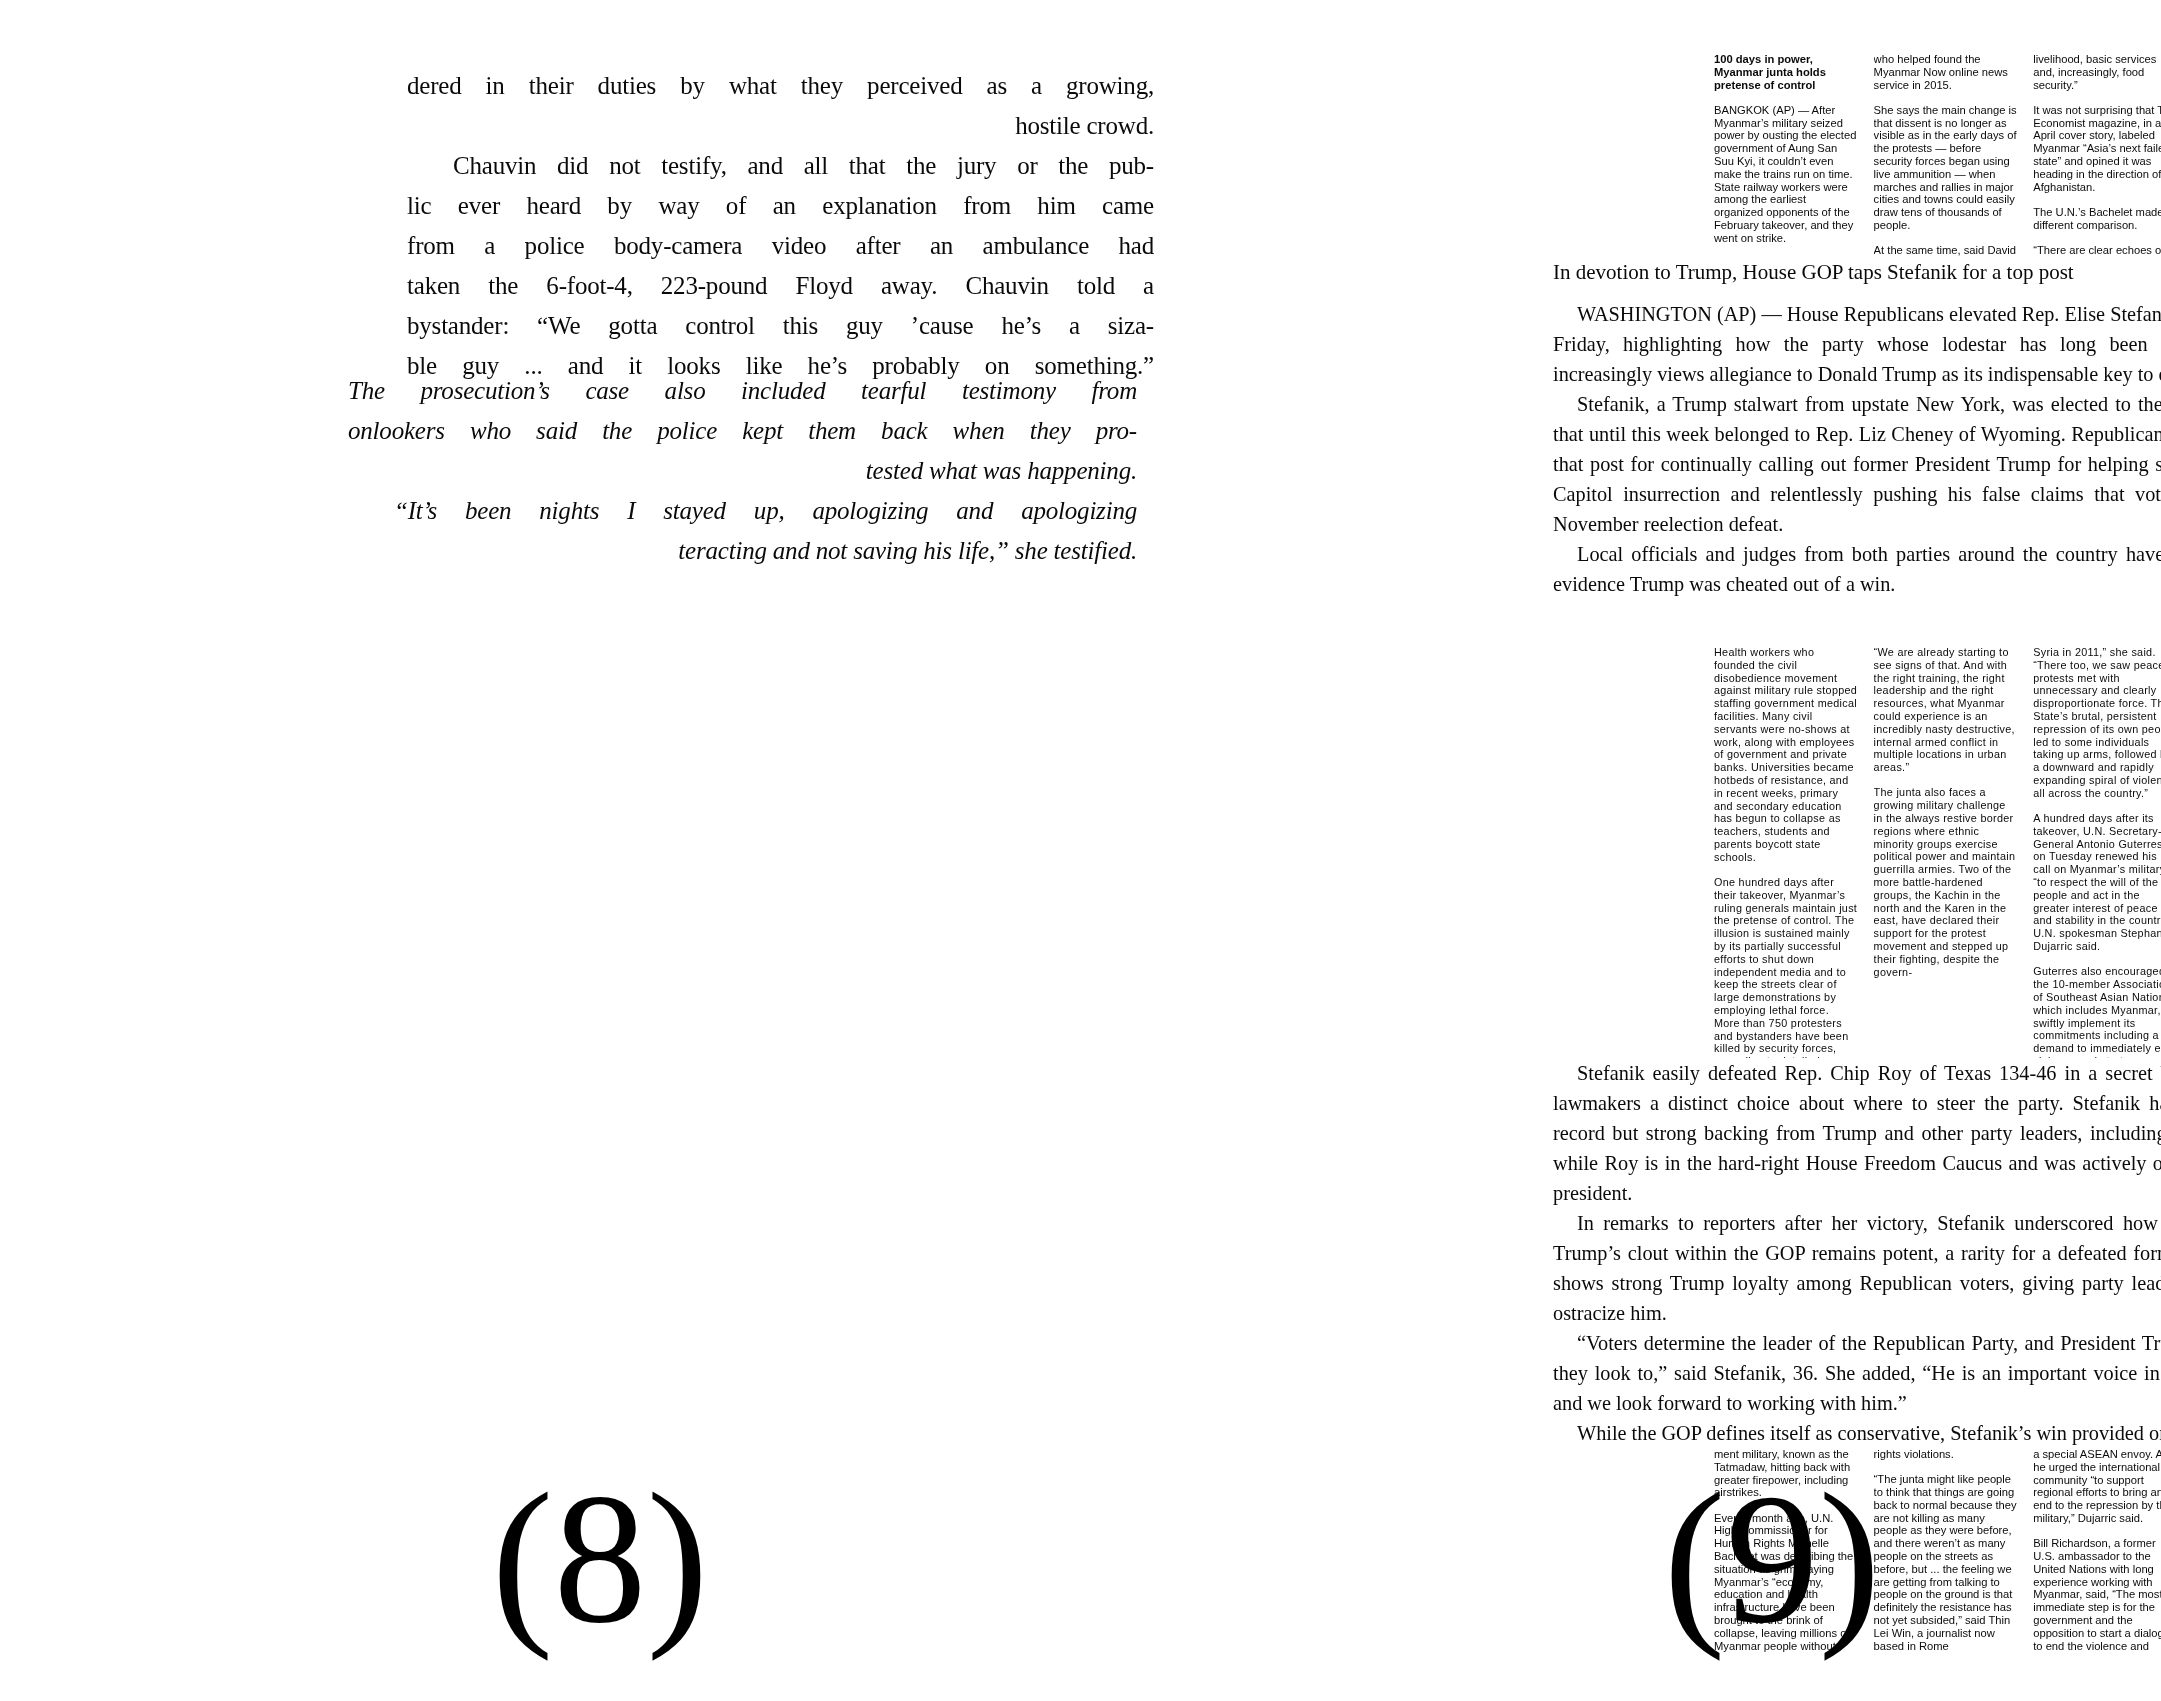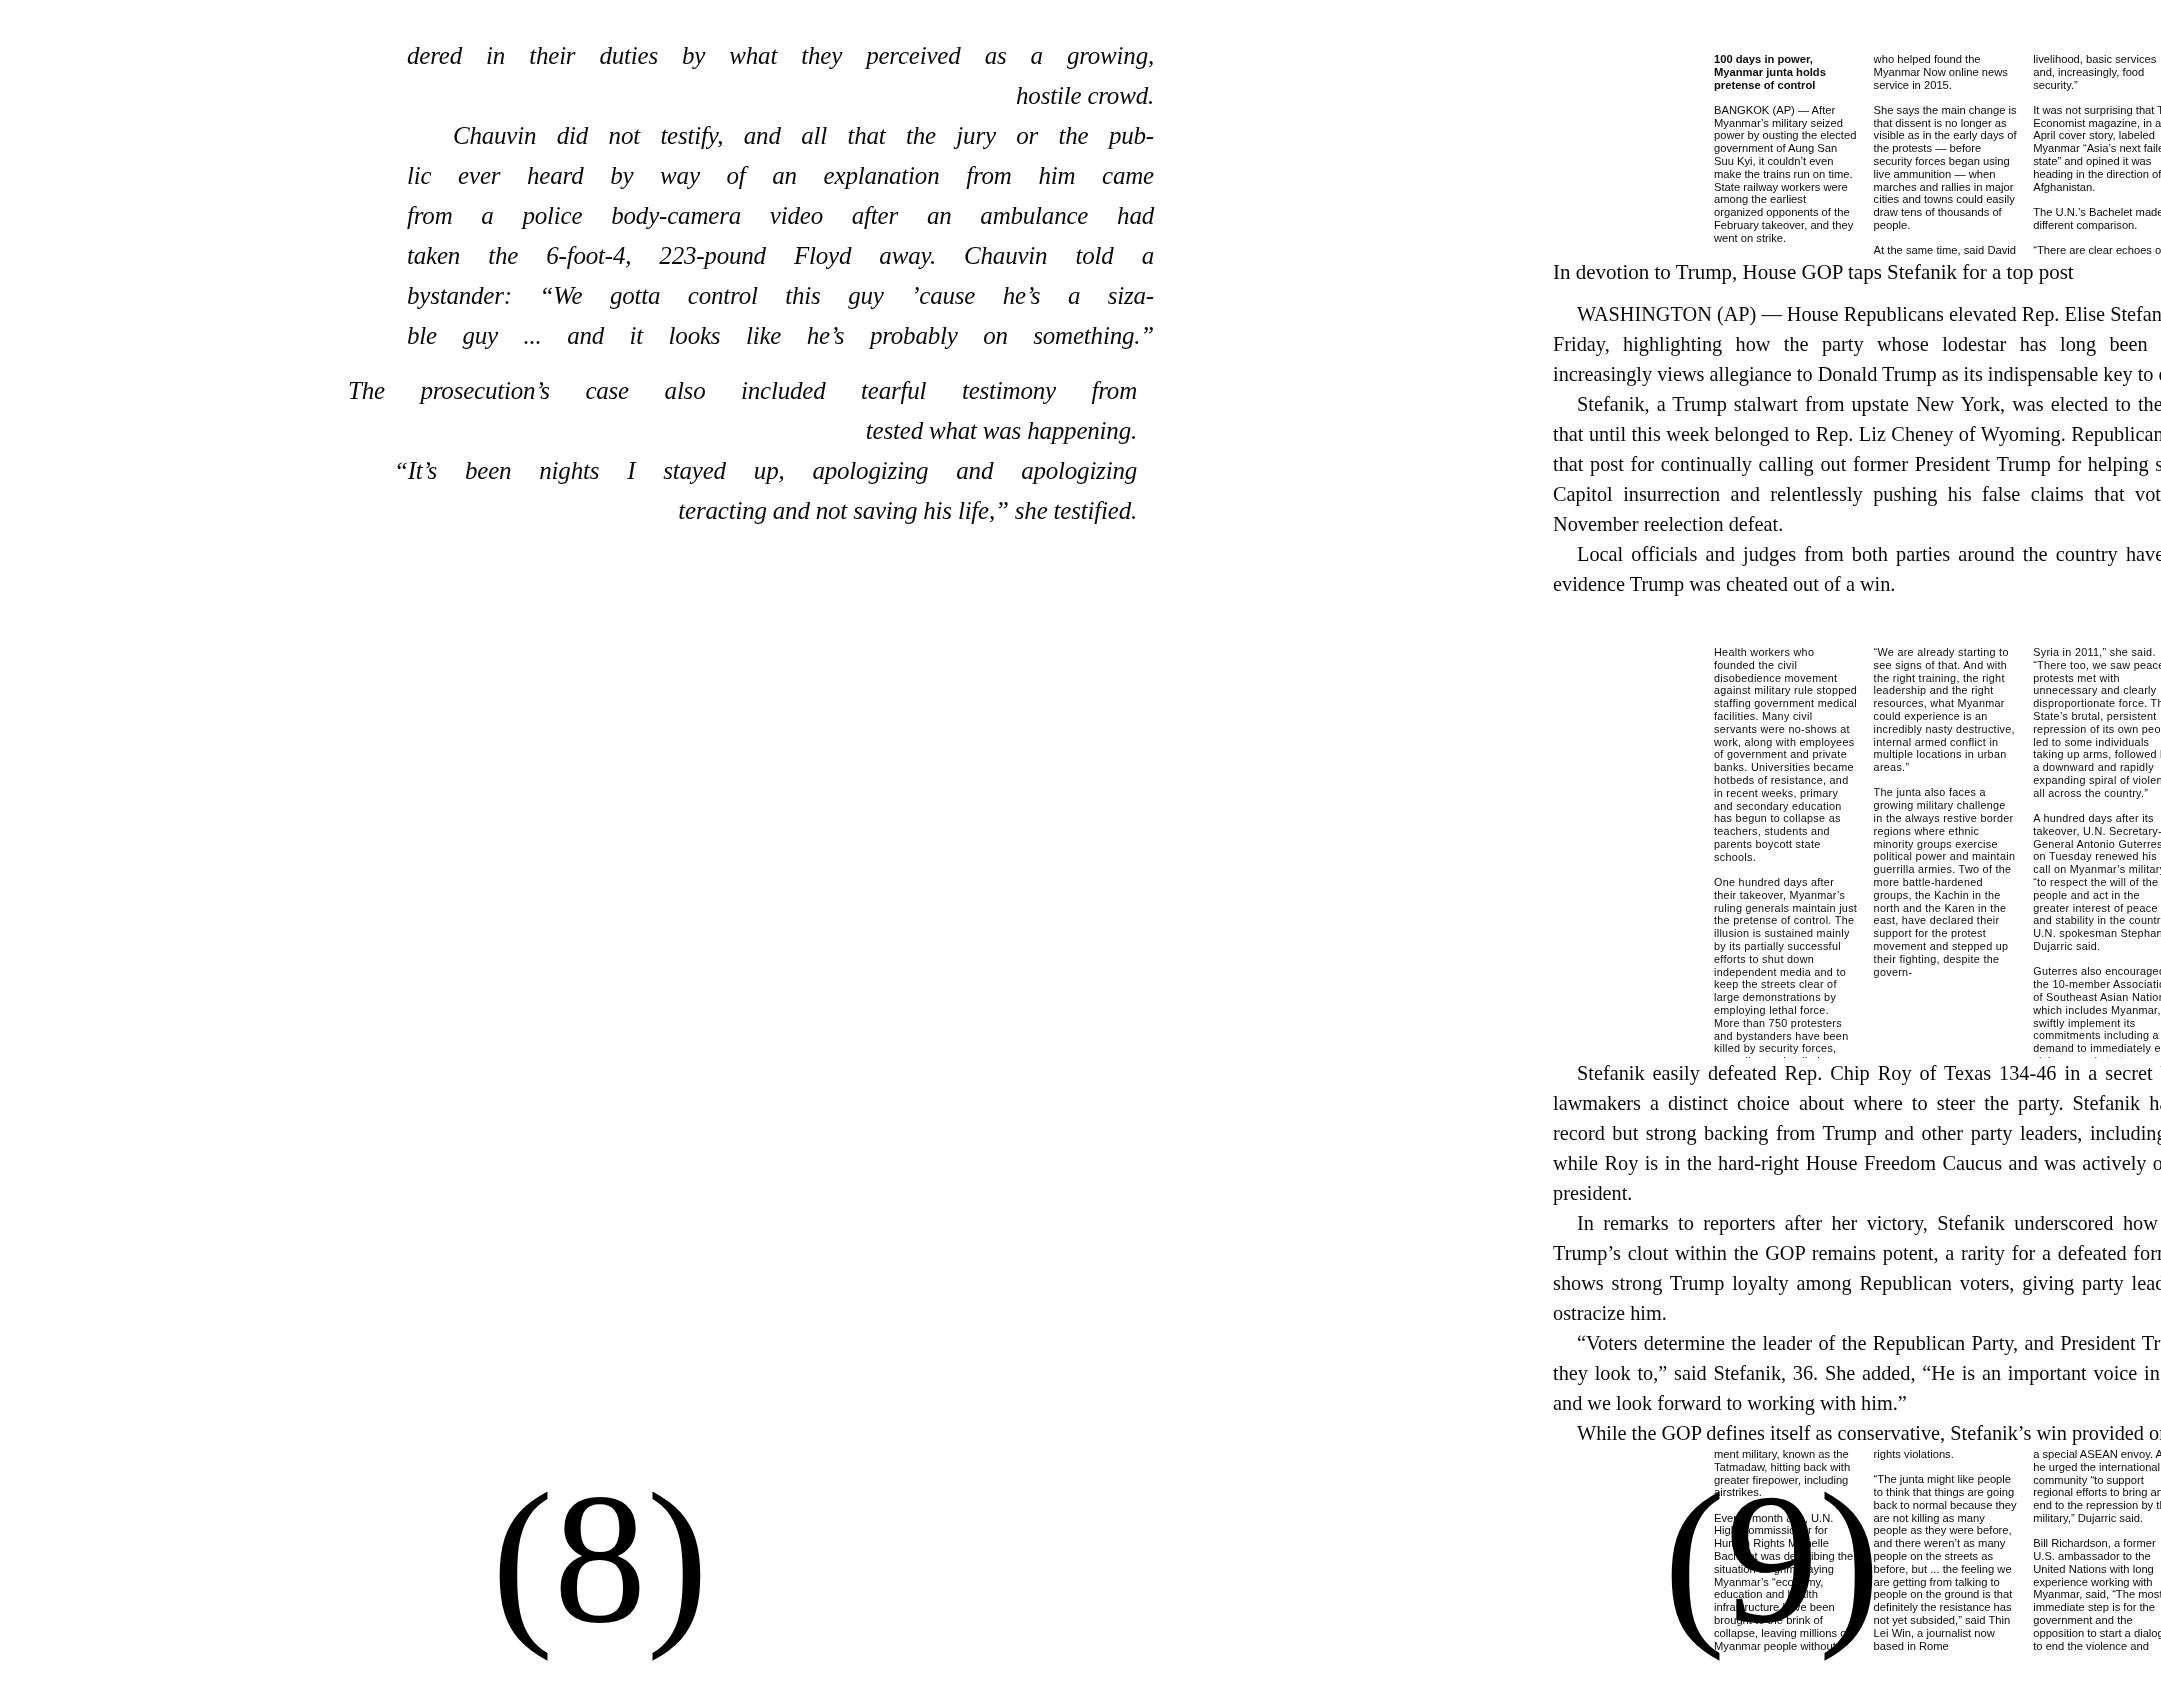--- a/index.html
+++ b/index.html
@@ -9,21 +9,21 @@
     font-family:"Liberation Serif", serif;
   }
   
   .big-serif{
     position:absolute;
     font-family:"Liberation Serif", serif;
     font-size:25px;line-height:40px;
     letter-spacing:-0.2px;
     white-space:normal;
   }
-  #left-block-a{left:407px;top:36px;width:747px;font-style:italic;}
+  #left-block-a{left:407px;top:66px;width:747px;}
   #left-block-b{left:348px;top:371px;width:789px;font-style:italic;}
   .tline{display:block;text-align:right;}
   .tline.jl{text-align:justify;text-align-last:justify;}
   .tline.ind{text-indent:46px;}
   
   .pagenum{
     position:absolute;top:1465px;
     font-family:"Liberation Serif", serif;
     font-size:186px;line-height:1;
     transform:translateX(-50%);
@@ -70,20 +70,21 @@
       <div class="tline">hostile crowd.</div>
       <div class="tline jl ind">Chauvin did not testify, and all that the jury or the pub-</div>
       <div class="tline jl">lic ever heard by way of an explanation from him came</div>
       <div class="tline jl">from a police body-camera video after an ambulance had</div>
       <div class="tline jl">taken the 6-foot-4, 223-pound Floyd away. Chauvin told a</div>
       <div class="tline jl">bystander: “We gotta control this guy ’cause he’s a siza-</div>
       <div class="tline jl">ble guy ... and it looks like he’s probably on something.”</div>
     </div>
   <div id="left-block-b" class="big-serif">
       <div class="tline jl">The prosecution’s case also included tearful testimony from</div>
+      <div class="tline jl">onlookers who said the police kept them back when they pro-</div>
       <div class="tline">tested what was happening.</div>
       <div class="tline jl ind">“It’s been nights I stayed up, apologizing and apologizing</div>
       <div class="tline">teracting and not saving his life,” she testified.</div>
     </div>
   <div id="pagenum-8" class="pagenum">(8)</div>
 </div>
 
 <div>
   <div id="top-block" class="dense-block">
       <div class="ncol">

